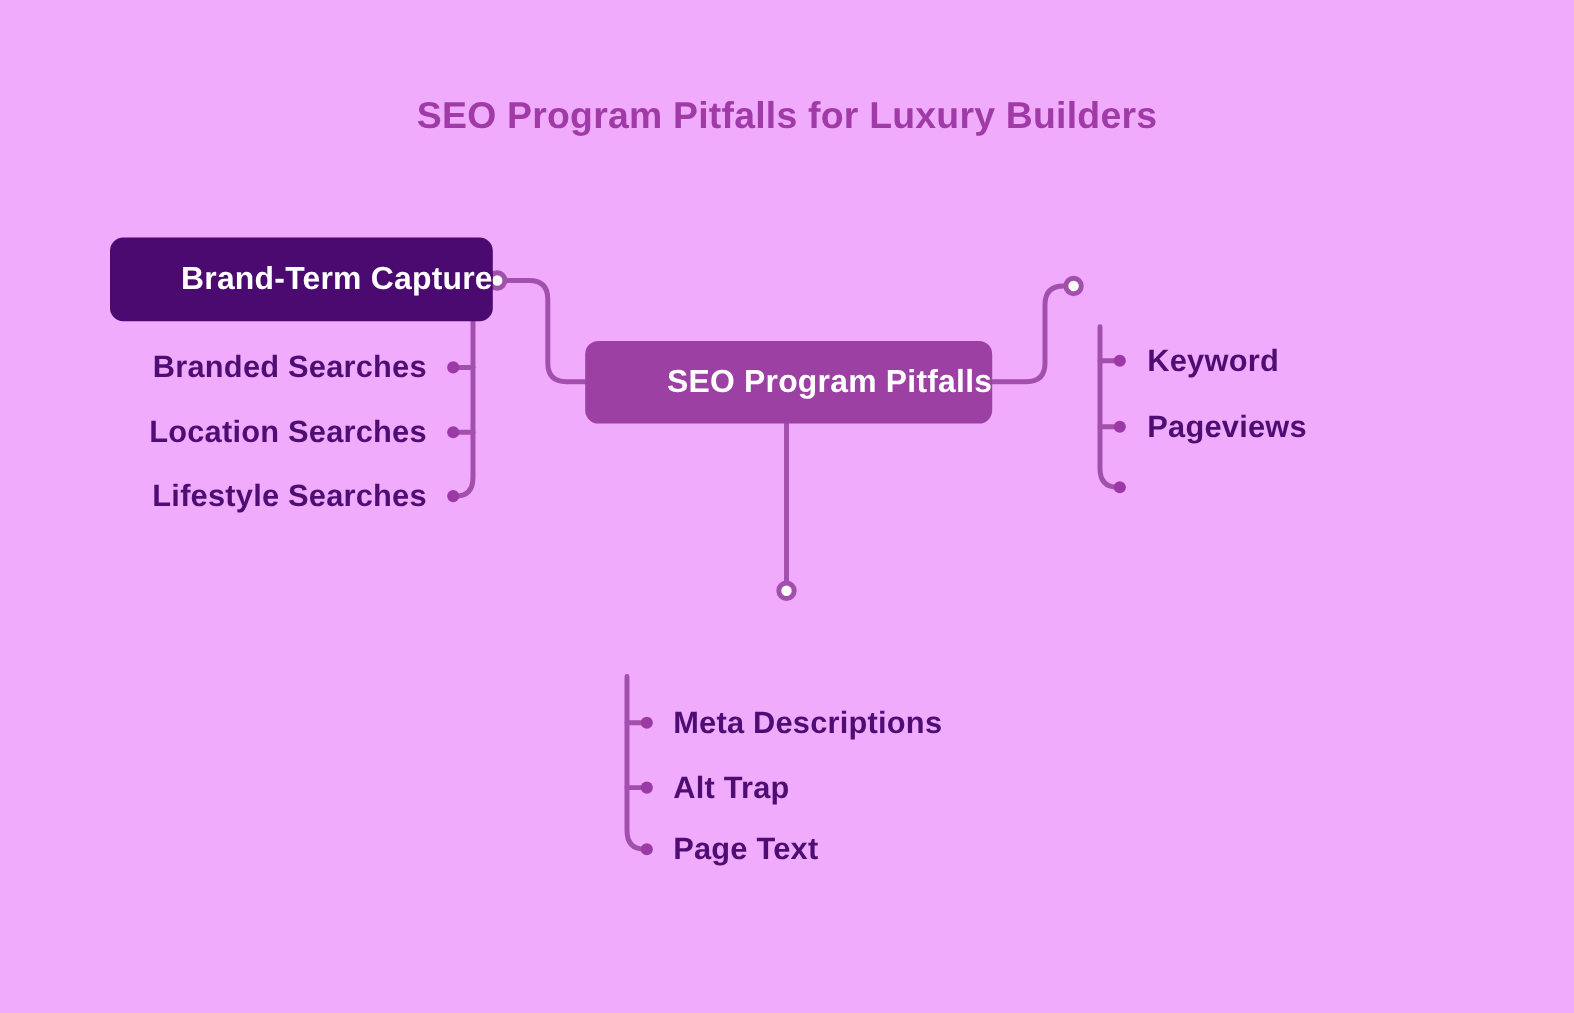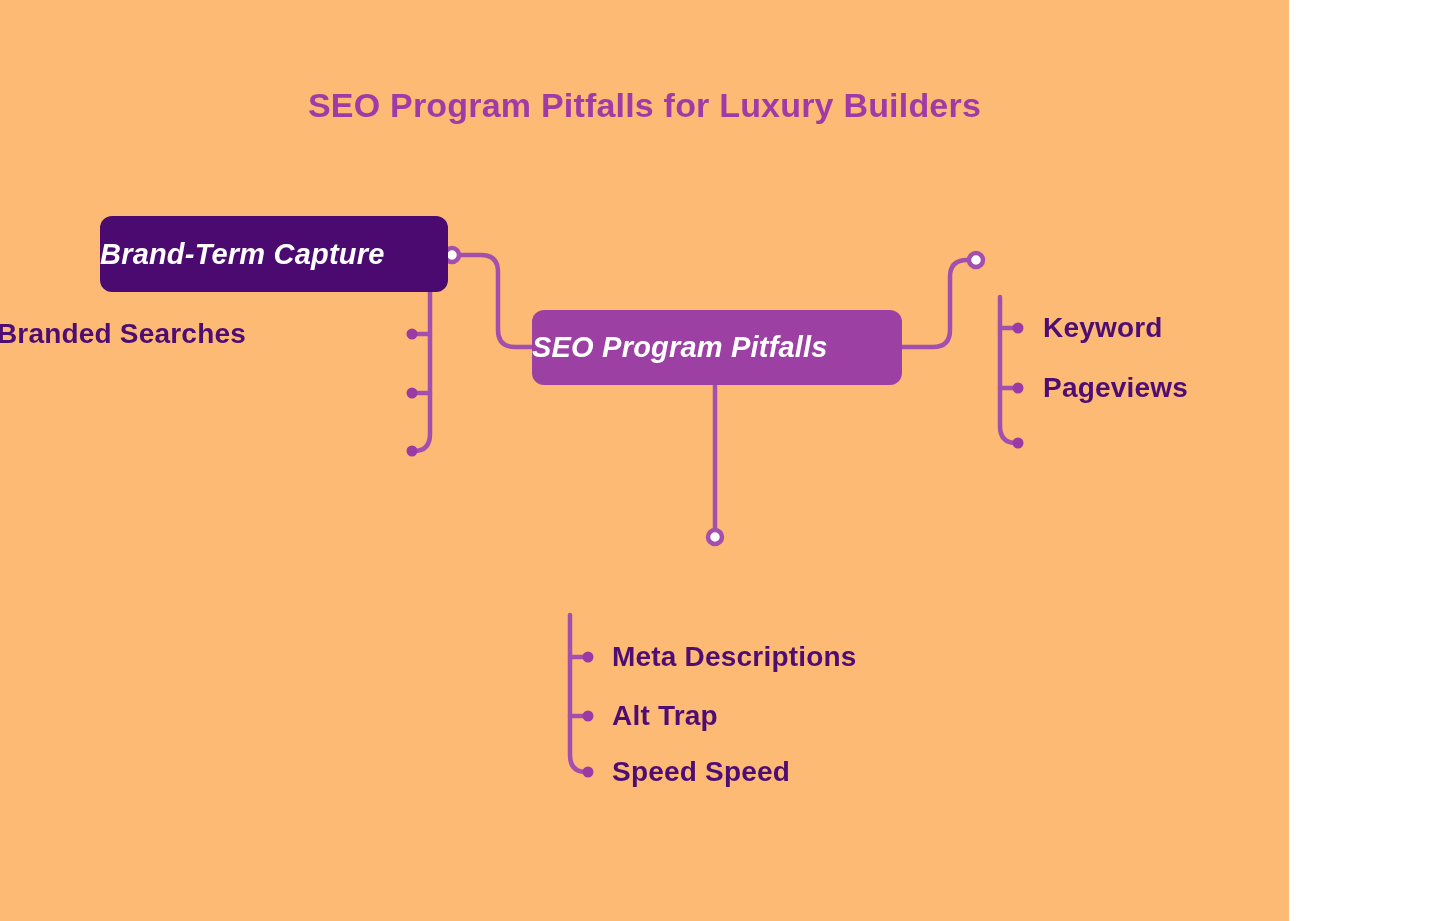--- a/index.html
+++ b/index.html
@@ -3,23 +3,23 @@
 <meta charset="utf-8">
 <style>
   html, body {
     margin: 0;
     padding: 0;
     background: #ffffff;
     font-family: "Liberation Sans", sans-serif;
   }
   .canvas {
     position: relative;
-    width: 1289px;
+    width: 1431px;
     height: 921px;
-    background: #fdba74;
+    background: #f0abfc;
     overflow: hidden;
   }
   .title {
     position: absolute;
     left: 0;
     right: 0;
     top: 86px;
     text-align: center;
     font-size: 34px;
     font-weight: 700;
@@ -29,29 +29,28 @@
   svg.connectors {
     position: absolute;
     left: 0;
     top: 0;
     pointer-events: none;
   }
   .node {
     position: absolute;
     display: flex;
     align-items: center;
-    justify-content: flex-start;
+    justify-content: flex-end;
     border-radius: 12px;
     color: #ffffff;
     font-weight: 700;
     font-size: 29px;
     letter-spacing: 0.2px;
     box-sizing: border-box;
     cursor: default;
-    font-style: italic;
   }
   .node.dark { background: #4A0A6F; }
   .node.mid  { background: #9C40A4; }
   .node-brand     { left: 100px; top: 216px; width: 348px; height: 76px; }
   .node-center    { left: 532px; top: 310px; width: 370px; height: 75px; }
   .node-traffic   { left: 983px; top: 223px; width: 310px; height: 74px; }
   .node-checklist { left: 552px; top: 542px; width: 328px; height: 73px; }
   .item {
     position: absolute;
     font-size: 28px;
@@ -115,21 +114,23 @@
     <span>SEO Program Pitfalls</span>
   </div>
 
   <div class="node dark node-brand">
     <span>Brand-Term Capture</span>
   </div>
 
 
 
   <div class="item right-align" style="right: 1043px; top: 317px;">Branded Searches</div>
+  <div class="item right-align" style="right: 1043px; top: 376px;">Location Searches</div>
+  <div class="item right-align" style="right: 1043px; top: 434px;">Lifestyle Searches</div>
 
   <div class="item" style="left: 1043px; top: 311px;">Keyword</div>
   <div class="item" style="left: 1043px; top: 371px;">Pageviews</div>
 
   <div class="item" style="left: 612px; top: 640px;">Meta Descriptions</div>
   <div class="item" style="left: 612px; top: 699px;">Alt Trap</div>
-  <div class="item" style="left: 612px; top: 755px;">Speed Speed</div>
+  <div class="item" style="left: 612px; top: 755px;">Page Text</div>
 
 </div>
 
 </body></html>

